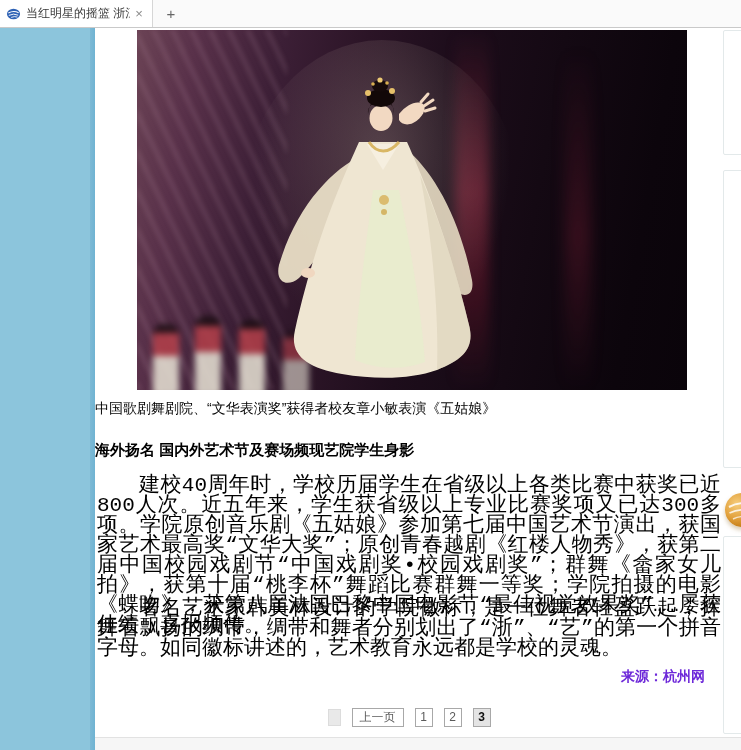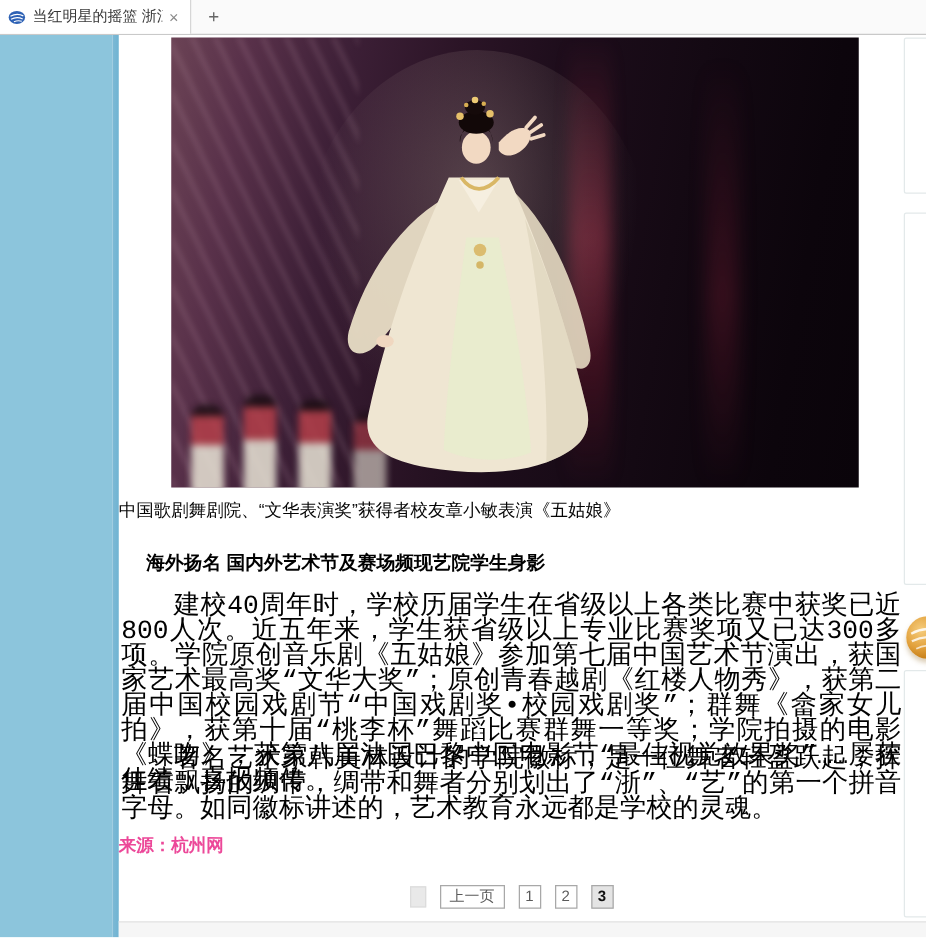--- a/index.html
+++ b/index.html
@@ -39,27 +39,27 @@
   .photo .streak2 { position:absolute; left:428px; top:20px; width:26px; height:340px;
     background:linear-gradient(to bottom, rgba(120,25,50,0), rgba(130,30,55,.32) 55%, rgba(60,10,25,0)); filter:blur(7px); }
   .photo .spotlight { position:absolute; left:105px; top:10px; width:280px; height:330px; border-radius:50%;
     background:radial-gradient(ellipse at 50% 35%, rgba(255,238,215,.22), rgba(255,238,215,0) 65%); }
   .photo .dancer { position:absolute; bottom:-6px; width:26px; height:72px; border-radius:10px 10px 4px 4px; filter:blur(3px); opacity:.85;
     background:linear-gradient(to bottom, #1a0d12 0 12%, #b5404a 12% 45%, #e9e4d6 45% 100%); }
   .photo svg.performer { position:absolute; left:0; top:0; }
 
   .caption { position:absolute; left:0; top:372px; width:628px; text-align:left; font-size:14px; color:#050505; }
 
-  .heading { position:absolute; left:0; top:413px; width:620px; padding-left:22px; font-size:15px; font-weight:bold; color:#000; }
+  .heading { position:absolute; left:0; top:413px; width:620px; font-size:15px; font-weight:bold; color:#000; }
 
   .para { position:absolute; left:2px; width:624px; font-size:21px; line-height:20px; text-align:justify; text-indent:2em; color:#010101;font-family:Liberation Mono, monospace; }
   .para1 { top:448px; }
   .para2 { top:571px; }
 
-  .byline { position:absolute; left:0; top:640px; width:610px; display:flex; gap:34px; font-size:14px; font-weight:bold; color:#ec4899; }
+  .byline { position:absolute; left:0; top:640px; width:610px; display:flex; justify-content:flex-end; gap:34px; font-size:14px; font-weight:bold; color:#6d28d9; }
 
   .pagination { position:absolute; left:0; top:680px; width:628px; display:flex; justify-content:center; align-items:center; gap:11px; }
   .pg-box { min-width:18px; height:19px; border:1px solid #a8a8a8; background:#fff; color:#5a5a5a; font-size:12px; line-height:17px; text-align:center; padding:0 4px; cursor:pointer; }
   .pg-stub { width:13px; height:17px; background:#e9e9e9; border:1px solid #dcdcdc; cursor:default; }
   .pg-prev { padding:0 7px; }
   .pg-current { background:#e4e4e4; color:#111; font-weight:bold; cursor:default; }
 </style>
 </head>
 <body>
 

